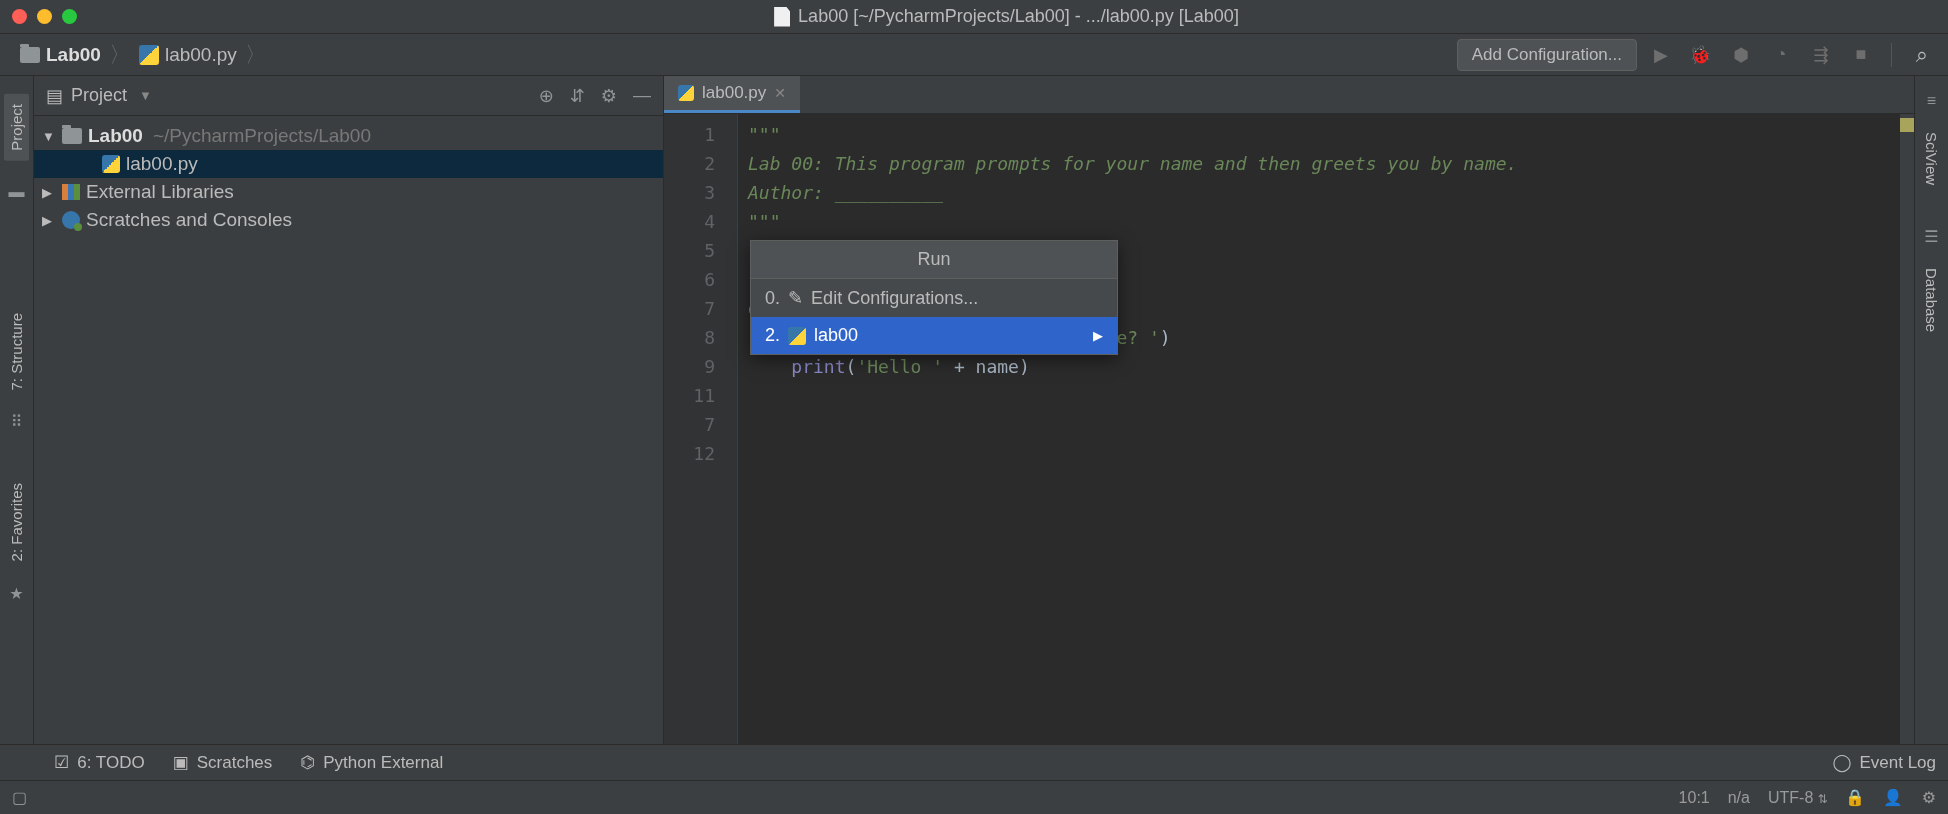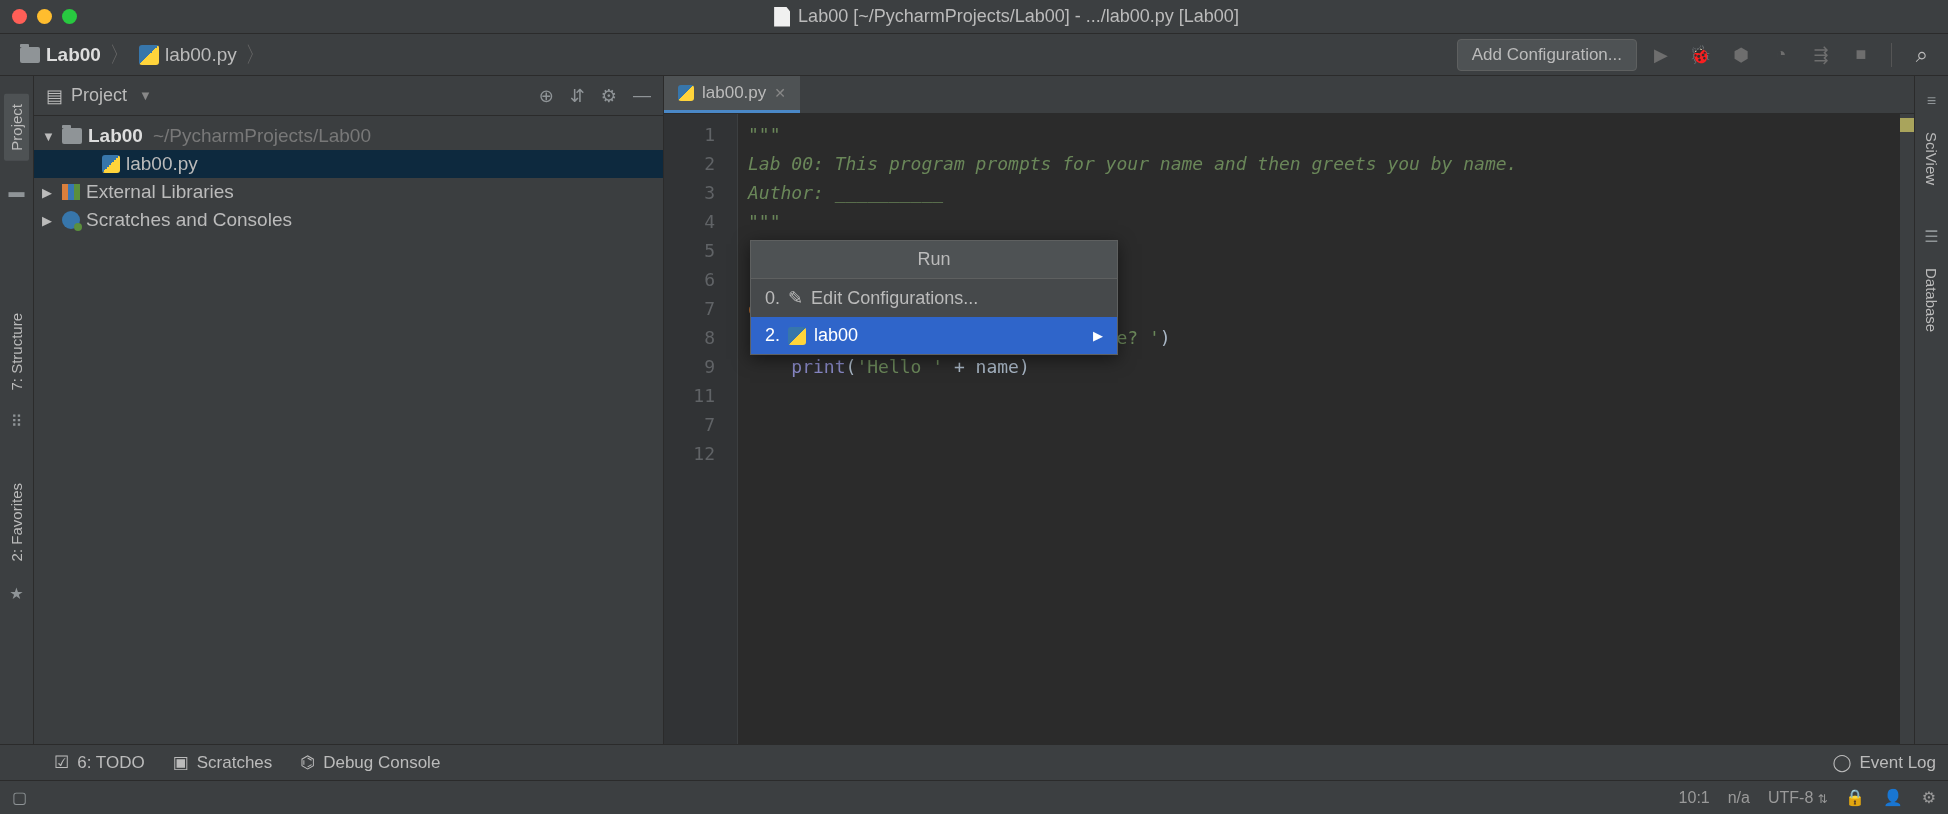--- a/index.html
+++ b/index.html
@@ -453,21 +453,21 @@
     <div class="footer-item">
       <span>☑</span>
       <span>6: TODO</span>
     </div>
     <div class="footer-item">
       <span>▣</span>
       <span>Scratches</span>
     </div>
     <div class="footer-item">
       <span>⌬</span>
-      <span>Debug Console</span>
+      <span>Python External</span>
     </div>
   </div>
   <div class="footer-right">
     <span>◯</span>
     <span>Event Log</span>
   </div>
 </div>
 
 <div class="statusbar">
   <span style="color:#8f9497;">▢</span>

